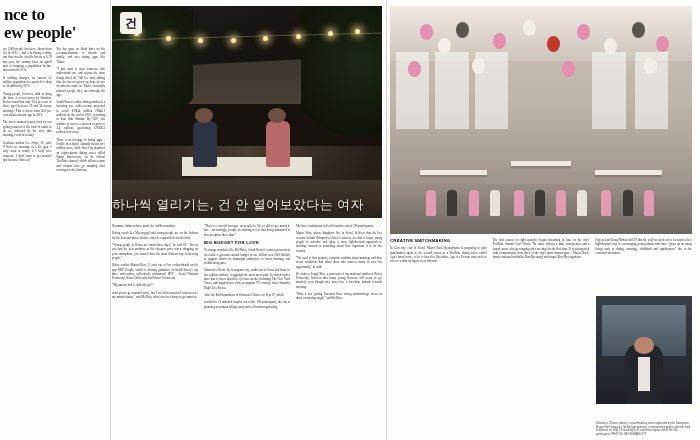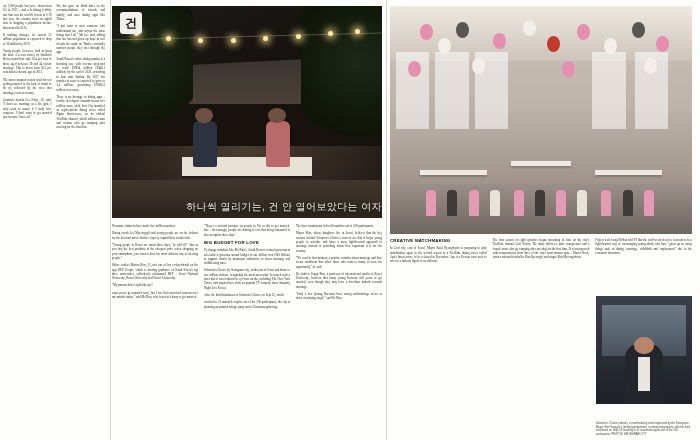--- a/index.html
+++ b/index.html
@@ -65,22 +65,22 @@
   .p2head{position:absolute;left:57.8%;bottom:45%;width:6.5%;height:7%;border-radius:50%;background:#6d5042;}
   .crowd{position:absolute;left:0;bottom:18%;width:100%;height:16%;
     background:linear-gradient(90deg,rgba(30,24,20,.85),rgba(60,48,40,.4),rgba(30,24,20,.85));}
   .badge-center{
     position:absolute;left:8px;top:6px;width:22px;height:22px;border-radius:3px;
     background:#f2f0ea;color:#111;font-weight:bold;font-size:12px;
     display:flex;align-items:center;justify-content:center;
     font-family:"Liberation Sans", sans-serif;
   }
   .caption-overlay{
-    position:absolute;left:0;right:0;bottom:4px;text-align:right;
-    color:#f2efe6;font-size:10px;letter-spacing:.4px;
+    position:absolute;left:0;right:0;bottom:4px;text-align:left;
+    color:#f2efe6;font-size:13px;letter-spacing:.4px;
     font-family:"Liberation Sans", sans-serif;
     text-shadow:0 1px 2px rgba(0,0,0,.9);
   }
 
   
   .photo-right{
     position:absolute;left:390px;top:6px;width:302px;height:228px;
     overflow:hidden;background:#d9d2cb;
   }
   .hall-bg{position:absolute;inset:0;background:linear-gradient(#cfc6bd 0%,#bdb2a8 45%,#8d8178 100%);}
@@ -146,20 +146,24 @@
   .rule-v{
     position:absolute;top:0;bottom:0;width:1px;background:#d8d4cc;
   }
 </style>
 </head>
 <body>
 
 <div class="page">
 
   <div class="left-col">
+    <div class="headline">
+      <span class="l1">nce to</span>
+      <span class="l2">ew people'</span>
+    </div>
     <div class="left-body">
       <p>ery 1,000 people last year – down from 6.5 in 2012 – and a declining fertility rate that was the world's lowest at 0.78 last year, the country faces an uphill task in stopping a population decline that started in 2015.</p>
       <p>If nothing changes, its current 52 million population is expected to drop to 36 million by 2070.</p>
       <p>Young people, however, balk at tying the knot. A recent survey by Statistics Korea found that only 36.4 per cent of those aged between 19 and 34 favour marriage. This is down from 56.5 per cent about a decade ago in 2012.</p>
       <p>The most common reason cited for not getting married is the lack of funds to do so, followed by the view that marriage is not necessary.</p>
       <p>Graduate student Lee Ji-hye, 30, said: "I don't see marriage as a life goal. I only want to marry if I truly love someone. I don't want to get married just because I have to!"</p>
       <p>She has gone on blind dates on the recommendations of friends and family, and uses dating apps like Tinder.</p>
       <p>"I just want to meet someone who understands me, and enjoys the same things that I do," Ms Lee said, adding that she has not given up hope as two friends she made on Tinder eventually married people they met through the app.</p>
       <p>South Korea's online dating market is a booming one, with revenue projected to reach US$34 million (S$46.1 million) by the end of 2023, according to data firm Statista. By 2027, the number of users is expected to grow to 3.4 million, generating US$36.3 million in revenue.</p>
       <p>There is no shortage of dating apps – locally developed Amanda boasts five million users, while Sori City launched an eight-episode dating series called Kpain Interference, on its official YouTube channel, which follows a man and woman who go camping after meeting for the first time.</p>

